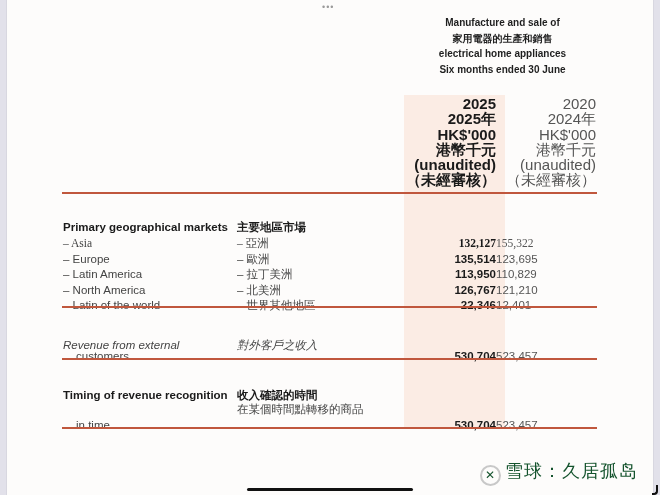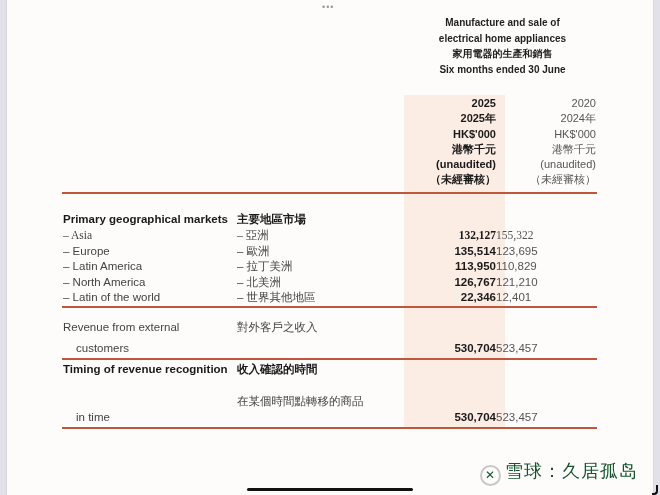--- a/index.html
+++ b/index.html
@@ -12,27 +12,27 @@
   .edge-left { position: absolute; left: 0; top: 0; width: 6px; height: 495px; background: #e2e1ea; border-right: 1px solid #d8d7e0; }
   .edge-right { position: absolute; right: 0; top: 0; width: 6px; height: 495px; background: #e2e1ea; border-left: 1px solid #d8d7e0; }
   .top-dots { position: absolute; left: 322px; top: 2px; font-size: 9px; color: #9a9a9a; letter-spacing: 1px; }
   .home-indicator { position: absolute; left: 247px; top: 488px; width: 166px; height: 3px; background: #111; border-radius: 2px; }
   .corner-mark { position: absolute; right: 2px; top: 485px; width: 4px; height: 8px; border-right: 2px solid #111; border-bottom: 2px solid #111; border-radius: 0 0 4px 0; }
 
   .shade { position: absolute; left: 404px; top: 95px; width: 101px; height: 333px; background: #fbece4; }
 
   .header-block { position: absolute; left: 420px; top: 15px; width: 165px; text-align: center; font-weight: bold; font-size: 10px; line-height: 15.5px; color: #1f1f1f; }
 
-  .col-head { position: absolute; top: 96px; width: 100px; text-align: right; font-size: 11px; line-height: 15.3px; }
+  .col-head { position: absolute; top: 96px; width: 100px; text-align: right; font-size: 15px; line-height: 15.3px; }
   .col-2025 { left: 396px; font-weight: bold; color: #1a1a1a; }
   .col-2024 { left: 496px; color: #555; }
 
   .rule { position: absolute; left: 62px; width: 535px; height: 2px; background: #c0573d; }
 
-  .row { position: absolute; left: 0; width: 660px; height: 15.5px; font-size: 11.5px; line-height: 15.5px; }
+  .row { position: absolute; left: 0; width: 660px; height: 15.5px; font-size: 11.5px; line-height: 15.5px; margin-top: 8px; }
   .lbl-en { position: absolute; left: 63px; white-space: nowrap; }
   .lbl-zh { position: absolute; left: 237px; white-space: nowrap; }
   .val-25 { position: absolute; left: 396px; width: 100px; text-align: right; font-weight: bold; color: #1a1a1a; }
   .val-24 { position: absolute; left: 496px; width: 100px; color: #555; }
   .bold { font-weight: bold; color: #1a1a1a; }
   .indent { padding-left: 13px; }
   .muted { color: #444; }
 
   .watermark { position: absolute; left: 480px; top: 459px; font-size: 18px; color: #14532d; white-space: nowrap; letter-spacing: 1px; }
   .wm-icon { display: inline-block; width: 17px; height: 17px; border: 2px solid #c8c8c8; border-radius: 50%; text-align: center; line-height: 17px; font-size: 12px; vertical-align: -2px; margin-right: 4px; }
@@ -41,22 +41,22 @@
 <body>
 
 <div class="edge-left"></div>
 <div class="edge-right"></div>
 <div class="top-dots">•••</div>
 
 <div class="shade"></div>
 
 <div class="header-block">
   <div>Manufacture and sale of</div>
+  <div>家用電器的生產和銷售</div>
   <div>electrical home appliances</div>
-  <div>家用電器的生產和銷售</div>
   <div>Six months ended 30 June</div>
 </div>
 
 <div class="col-head col-2025">
   <div>2025</div>
   <div>2025年</div>
   <div>HK$'000</div>
   <div>港幣千元</div>
   <div>(unaudited)</div>
   <div>（未經審核）</div>
@@ -102,33 +102,33 @@
 </div>
 <div class="row" style="top:290px;">
   <span class="lbl-en muted">– Latin of the world</span>
   <span class="lbl-zh muted">– 世界其他地區</span>
   <span class="val-25">22,346</span>
   <span class="val-24">12,401</span>
 </div>
 
 <div class="rule" style="top:306px;"></div>
 
-<div class="row" style="top:320px;">
+<div class="row" style="top:330px;font-style:italic;">
   <span class="lbl-en muted">Revenue from external</span>
   <span class="lbl-zh muted">對外客戶之收入</span>
 </div>
 <div class="row" style="top:341px;">
   <span class="lbl-en muted indent">customers</span>
   <span class="val-25">530,704</span>
   <span class="val-24">523,457</span>
 </div>
 
 <div class="rule" style="top:358px;"></div>
 
-<div class="row" style="top:362px;">
+<div class="row" style="top:380px;">
   <span class="lbl-en bold">Timing of revenue recognition</span>
   <span class="lbl-zh bold">收入確認的時間</span>
 </div>
 <div class="row" style="top:394px;">
   <span class="lbl-zh muted">在某個時間點轉移的商品</span>
 </div>
 <div class="row" style="top:409.5px;">
   <span class="lbl-en muted indent">in time</span>
   <span class="val-25">530,704</span>
   <span class="val-24">523,457</span>

